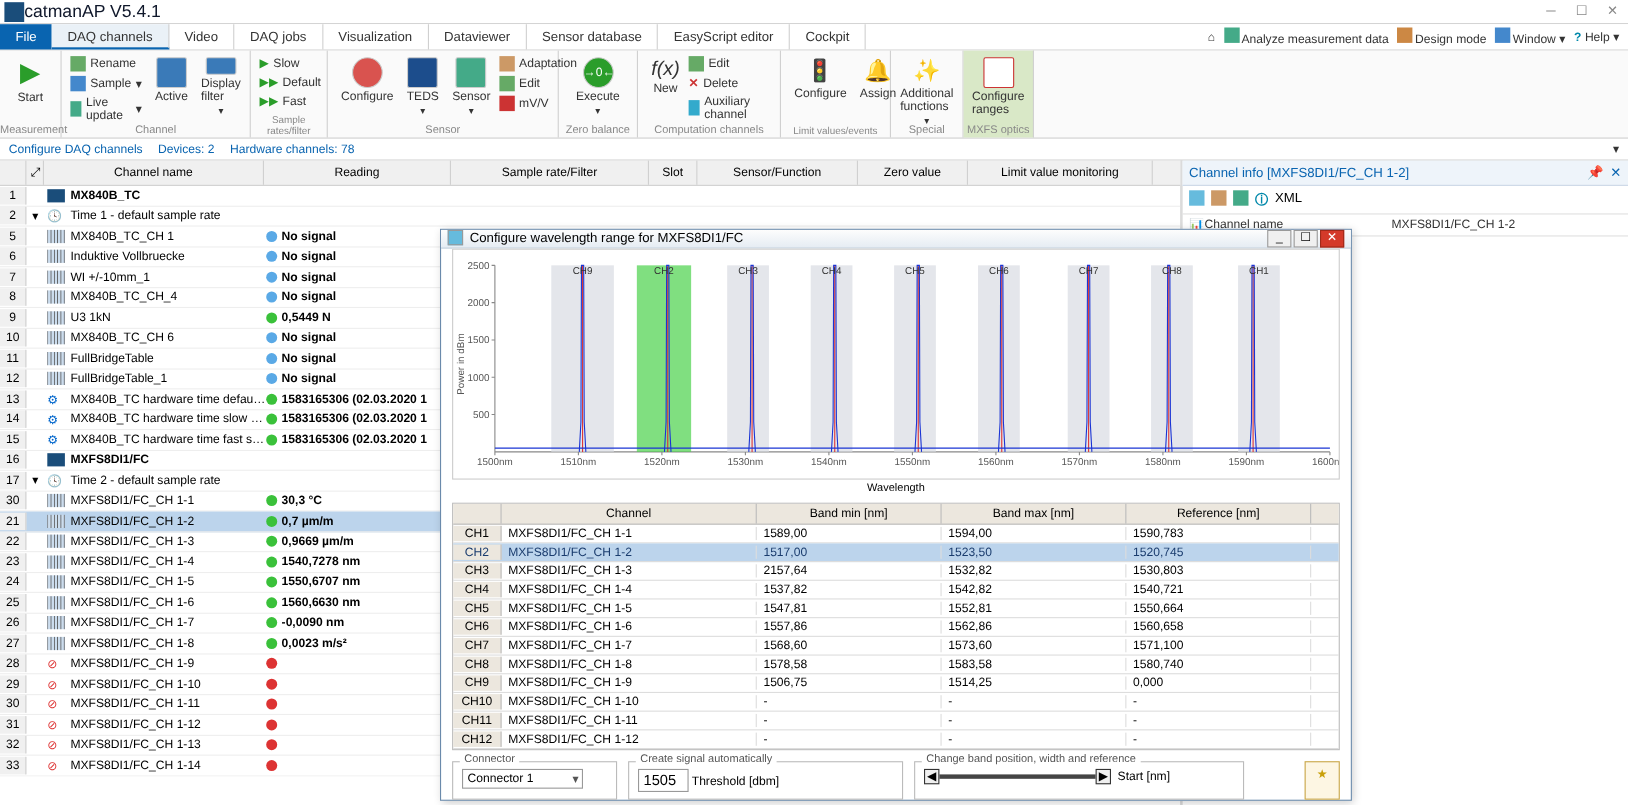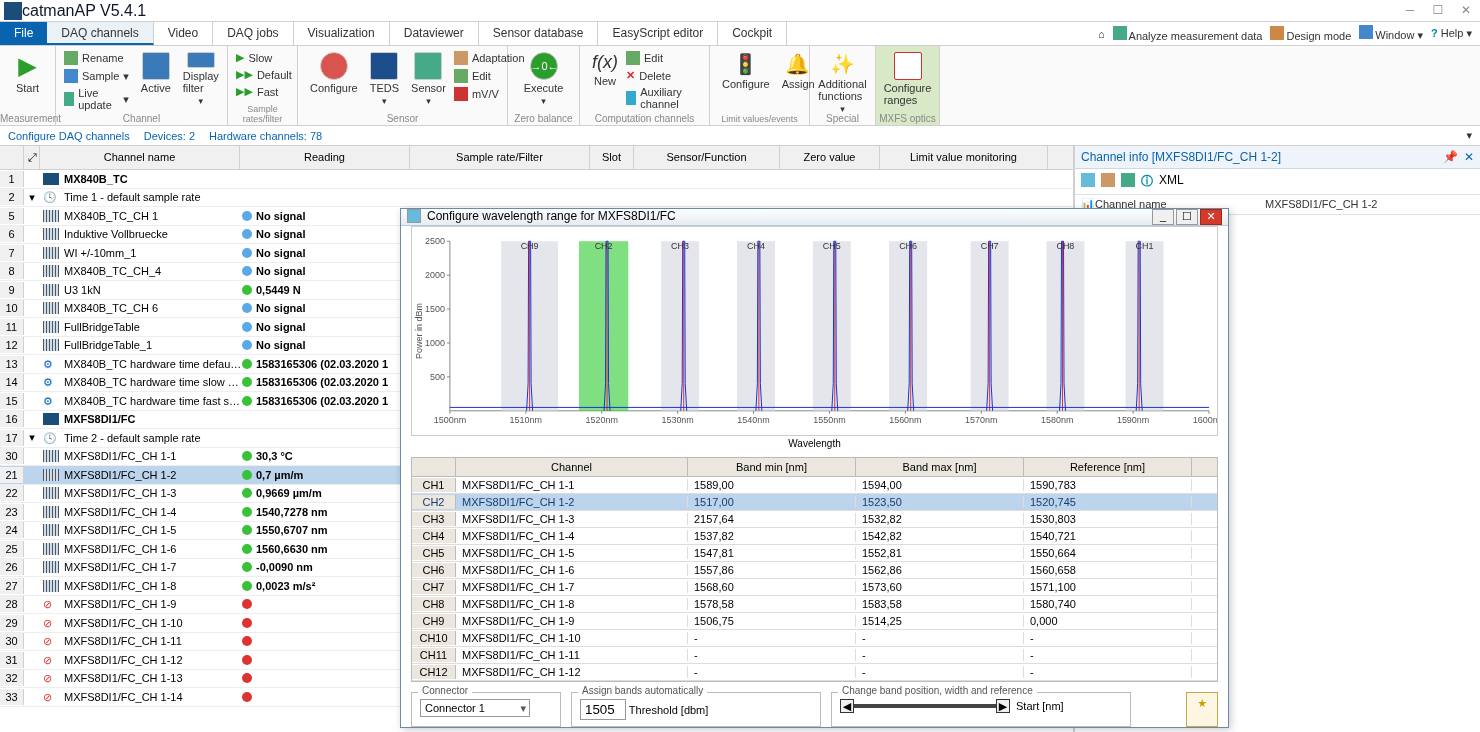--- a/index.html
+++ b/index.html
@@ -852,21 +852,21 @@
           <div class="c4">-</div>
         </div>
       </div>
   </div>
   <div class="dlg-bottom">
     <div class="dlg-box" style="width:150px;">
       <span class="legend">Connector</span>
       <div class="combo">Connector 1</div>
     </div>
     <div class="dlg-box" style="width:250px;">
-      <span class="legend">Assign bands automatically</span>
+      <span class="legend">Create signal automatically</span>
       <input class="txtin" value="1505" style="">
       <span>Threshold [dbm]</span>
     </div>
     <div class="dlg-box" style="width:300px;">
       <span class="legend">Change band position, width and reference</span>
       <div style="display:flex;align-items:center;gap:6px;">
         <div class="slider">
           <div class="arrow">◀</div>
             <div class="track"></div>
             <div class="arrow">▶</div>

